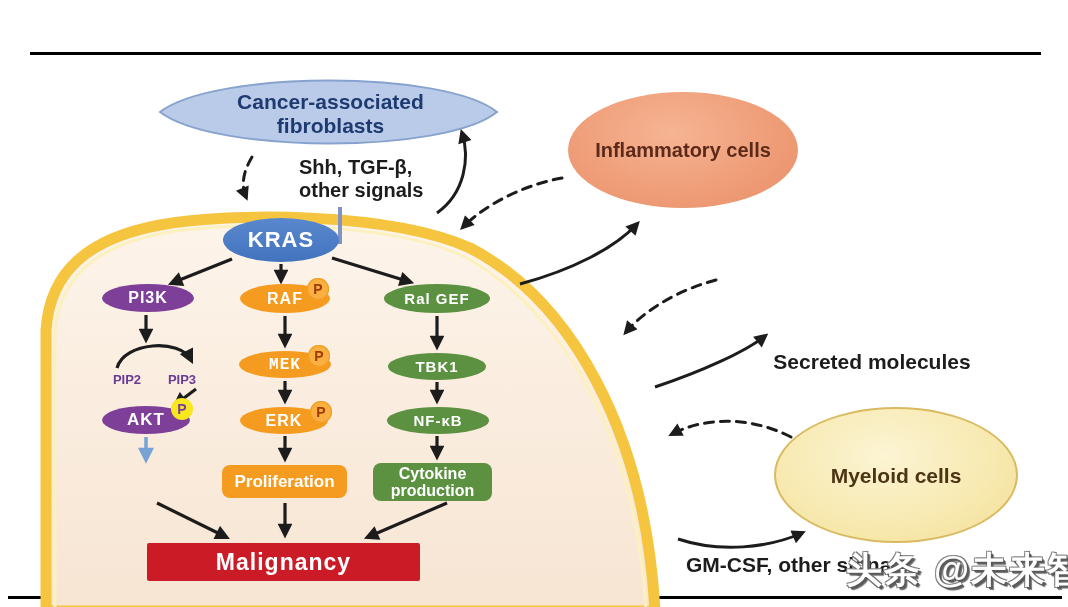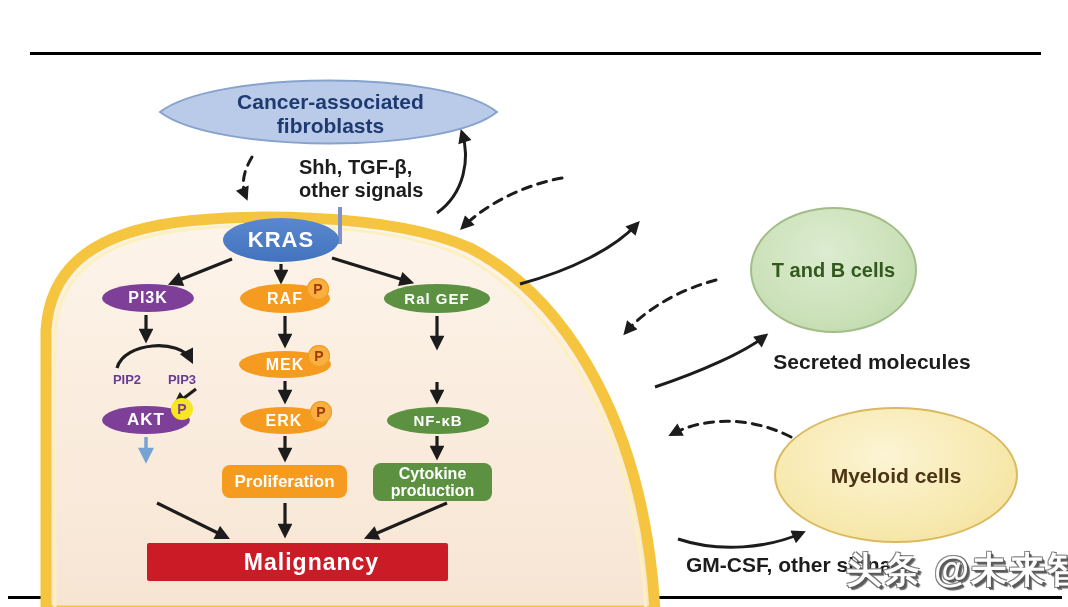--- a/index.html
+++ b/index.html
@@ -44,33 +44,33 @@
   .watermark{position:absolute;z-index:5;left:846px;top:546px;font-size:36px;font-weight:bold;
              color:#ffffff;letter-spacing:2px;white-space:nowrap;
              text-shadow:2px 2px 0 #5a5a5a,3px 3px 1px #6e6e6e,-1px -1px 0 #8a8a8a,1px -1px 0 #777,-1px 1px 0 #777;}
 
   
   .kras{left:223px;top:218px;width:116px;height:44px;font-size:22px;
         background:linear-gradient(180deg,#5a88cf 0%,#4273bd 100%);}
   .pi3k{left:102px;top:284px;width:92px;height:28px;font-size:16px;background:#7d3f98;}
   .raf{left:240px;top:284px;width:90px;height:29px;font-size:16px;background:#f59b20;}
   .ralgef{left:384px;top:284px;width:106px;height:29px;font-size:15px;background:#5b9140;}
-  .mek{left:239px;top:351px;width:92px;height:27px;font-size:16px;background:#f59b20;}
+  .mek{left:239px;top:351px;width:92px;height:27px;font-size:16px;background:#f59b20;font-family:Liberation Mono, monospace;}
   .tbk1{left:388px;top:353px;width:98px;height:27px;font-size:15px;background:#5b9140;}
   .akt{left:102px;top:406px;width:88px;height:28px;font-size:17px;background:#7d3f98;}
   .erk{left:240px;top:407px;width:88px;height:27px;font-size:16px;background:#f59b20;}
   .nfkb{left:387px;top:407px;width:102px;height:27px;font-size:15px;background:#5b9140;}
   .pip{color:#6a3b94;font-size:13px;letter-spacing:0;}
   .pip2{left:107px;top:371px;width:40px;height:16px;}
   .pip3{left:162px;top:371px;width:40px;height:16px;}
   .survival{left:93px;top:465px;width:110px;height:33px;font-size:18px;background:#7d3f98;}
   .prolif{left:222px;top:465px;width:125px;height:33px;font-size:17px;background:#f59b20;}
   .cytokine{left:373px;top:463px;width:119px;height:38px;font-size:16px;line-height:17px;background:#5b9140;}
   .malignancy{left:147px;top:543px;width:273px;height:38px;font-size:23px;letter-spacing:1px;
-              background:#cb1b27;border-radius:2px;padding-left:28px;}
+              background:#cb1b27;border-radius:2px;}
 </style>
 </head>
 <body>
 
 <div class="stage">
 
   <div class="rule top"></div>
 
   <svg class="layer" width="1068" height="607" viewBox="0 0 1068 607">
     <defs>
@@ -124,39 +124,40 @@
 
     <g stroke="#1c1c1c" stroke-width="3" fill="none" stroke-dasharray="9 7" stroke-linecap="round">
       <path d="M 252,157 C 243,172 241,185 246,197" marker-end="url(#mA)"></path>
       <path d="M 562,178 C 523,185 485,205 463,227" marker-end="url(#mA)"></path>
       <path d="M 716,280 C 678,290 645,310 626,332" marker-end="url(#mA)"></path>
       <path d="M 791,437 C 750,416 705,417 672,434" marker-end="url(#mA)"></path>
     </g>
   </svg>
 
   <div class="lbl fibro-label">Cancer-associated fibroblasts</div>
-  <div class="ellipse-cell tandb">T and B cells</div>
+  <div class="ellipse-cell inflammatory">Inflammatory cells</div>
   <div class="ellipse-cell myeloid">Myeloid cells</div>
 
   <div class="lbl sig shh">Shh, TGF-β, other signals</div>
   <div class="lbl sig gmcsf">GM-CSF, other signals</div>
   <div class="lbl sig secreted">Secreted molecules</div>
 
   <div class="node kras">KRAS</div>
 
   <div class="node pi3k">PI3K</div>
   <div class="node raf">RAF</div>
   <div class="pbadge orange" style="left:307px;top:278px;">P</div>
   <div class="node ralgef">Ral GEF</div>
 
   <div class="lbl pip pip2">PIP2</div>
   <div class="lbl pip pip3">PIP3</div>
 
   <div class="node mek">MEK</div>
   <div class="pbadge orange" style="left:308px;top:345px;">P</div>
+  <div class="node tbk1">TBK1</div>
 
   <div class="node akt">AKT</div>
   <div class="pbadge yellow" style="left:171px;top:398px;">P</div>
   <div class="node erk">ERK</div>
   <div class="pbadge orange" style="left:310px;top:401px;">P</div>
   <div class="node nfkb">NF-κB</div>
 
   <div class="box prolif">Proliferation</div>
   <div class="box cytokine">Cytokine production</div>
   <div class="box malignancy">Malignancy</div>

